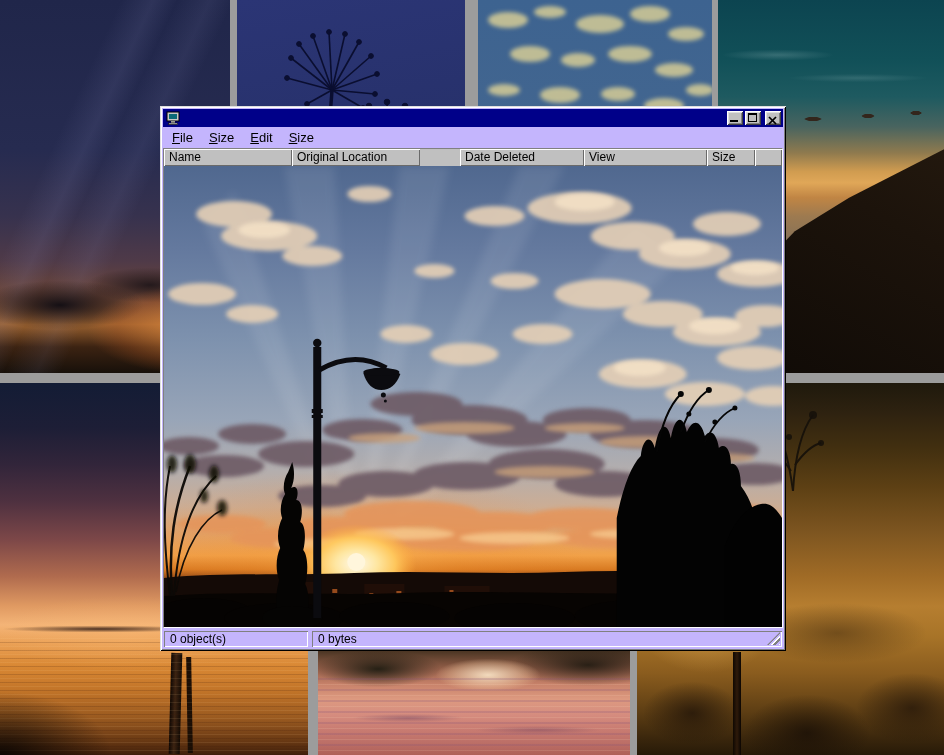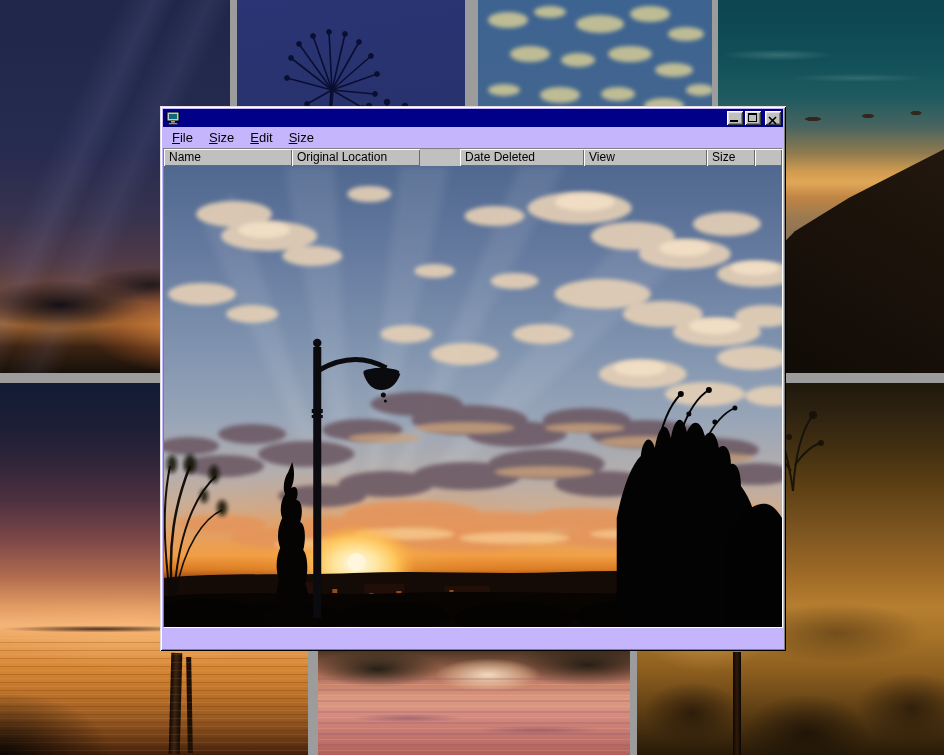--- a/index.html
+++ b/index.html
@@ -525,15 +525,20 @@
                 <circle cx="544" cy="224" r="3"></circle>
                 <circle cx="570" cy="242" r="2.5"></circle>
               <circle cx="524" cy="248" r="2.5"></circle>
                 <circle cx="550" cy="256" r="2.5"></circle>
             </g>
           </g>
         </svg>
       </div>
     </div>
 
+    <div id="statusbar">
+      <div class="spanel s1">0 object(s)</div>
+      <div class="spanel s2">0 bytes</div>
+      <div class="grip"></div>
+    </div>
 
   </div>
 </div>
 
 </body></html>

